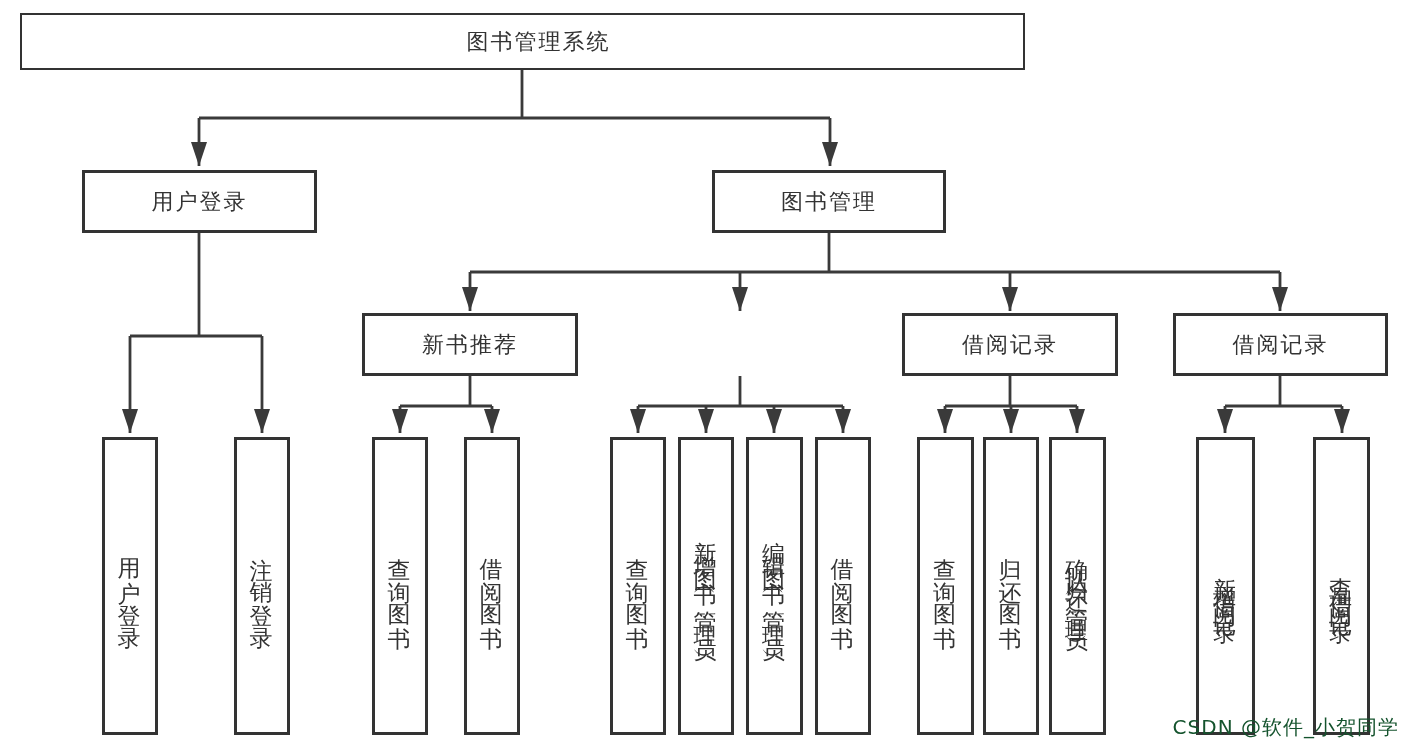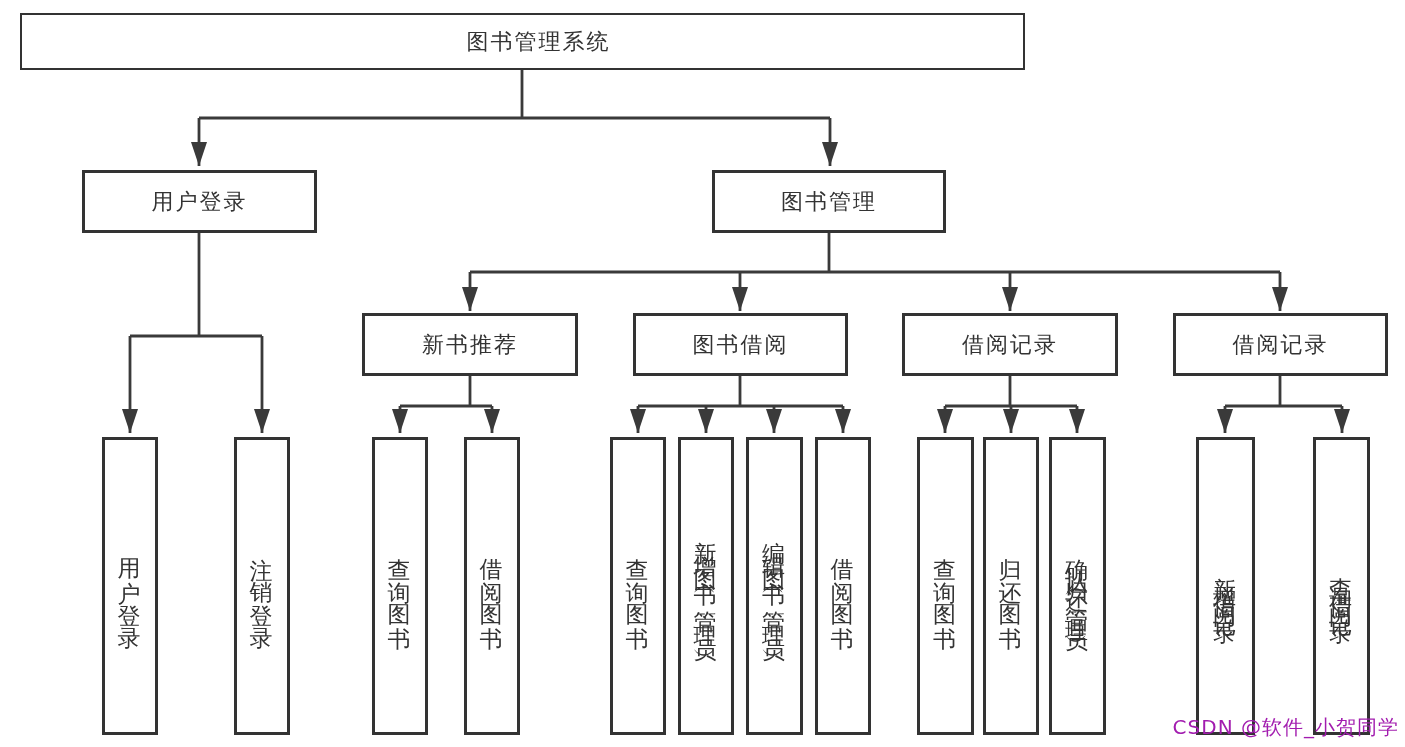--- a/index.html
+++ b/index.html
@@ -34,21 +34,21 @@
     font-size:23px;
   }
   .v4{letter-spacing:23px;}
   .v6{letter-spacing:9px;}
   .v8{letter-spacing:14px;}
   .v9{letter-spacing:10px;}
   .watermark{
     position:absolute;
     right:6px;bottom:6px;
     font-size:20px;
-    color:#a21caf;
+    color:#14532d;
     letter-spacing:1px;
     z-index:10;
   }
 </style>
 </head>
 <body>
 
 <div class="canvas">
 
   <svg class="wires" viewBox="0 0 1405 747" xmlns="http://www.w3.org/2000/svg">
@@ -100,21 +100,20 @@
       <path d="M1342,406 V433" marker-end="url(#arw)"></path>
     </g>
   </svg>
 
   <div class="box root">图书管理系统</div>
 
   <div class="box hbox" style="left:82px;width:235px;">用户登录</div>
   <div class="box hbox l3" style="left:362px;width:216px;">新书推荐</div>
 
   <div class="box hbox" style="left:712px;width:234px;">图书管理</div>
-  <div class="box hbox l3" style="left:633px;width:215px;">图书借阅</div>
   <div class="box hbox l3" style="left:902px;width:216px;">借阅记录</div>
   <div class="box hbox l3" style="left:1173px;width:215px;">借阅记录</div>
 
   <div class="box leaf v4" style="left:102px;">用户登录</div>
   <div class="box leaf v4" style="left:234px;">注销登录</div>
   <div class="box leaf v4" style="left:372px;">查询图书</div>
   <div class="box leaf v4" style="left:464px;">借阅图书</div>
   <div class="box leaf v4" style="left:610px;">查询图书</div>
   <div class="box leaf v8" style="left:678px;">新增图书（管理员）</div>
   <div class="box leaf v8" style="left:746px;width:57px;">编辑图书（管理员）</div>

